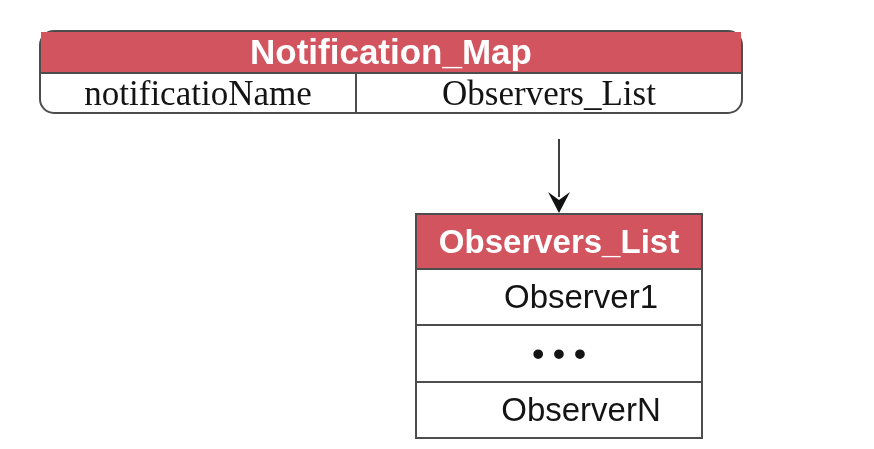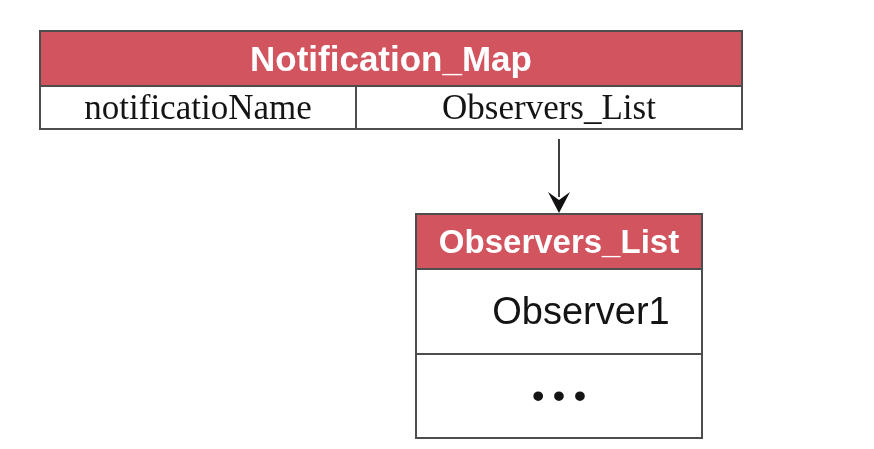--- a/index.html
+++ b/index.html
@@ -32,21 +32,21 @@
     color:var(--header-text);
     font-weight:bold;
     display:flex;
     align-items:center;
     justify-content:center;
     border-bottom:2px solid var(--border);
   }
   
   .tbl-map{
     left:39px; top:30px;
-    width:704px; height:100px;
+    width:704px; height:84px;border-radius:15px;
   }
   .tbl-map .tbl-header{
     height:55px;
     font-size:35px;
   }
   .tbl-map .tbl-body{
     flex:1;
     display:flex;
   }
   .tbl-map .cell{
@@ -77,21 +77,21 @@
   }
   .tbl-list .tbl-header{
     height:55px;
     font-size:33px;
   }
   .tbl-list .row{
     flex:1;
     display:flex;
     align-items:center;
     justify-content:center;
-    font-size:38px;
+    font-size:33px;
     color:var(--text);
     padding-left:44px;
   }
   .tbl-list .row + .row{
     border-top:2px solid var(--border);
   }
   .tbl-list .row-dots{
     font-weight:bold;
     font-size:34px;
     letter-spacing:9px;
@@ -113,15 +113,16 @@
 
   <svg class="arrow" viewBox="0 0 26 75" xmlns="http://www.w3.org/2000/svg">
     <line x1="13" y1="0" x2="13" y2="58" stroke="#404040" stroke-width="2"></line>
     <polygon points="13,74 2,53 13,61 24,53" fill="#111111"></polygon>
   </svg>
 
   <div class="tbl tbl-list">
     <div class="tbl-header">Observers_List</div>
     <div class="row">Observer1</div>
     <div class="row row-dots">•••</div>
+    <div class="row">ObserverN</div>
   </div>
 
 </div>
 
 </body></html>

